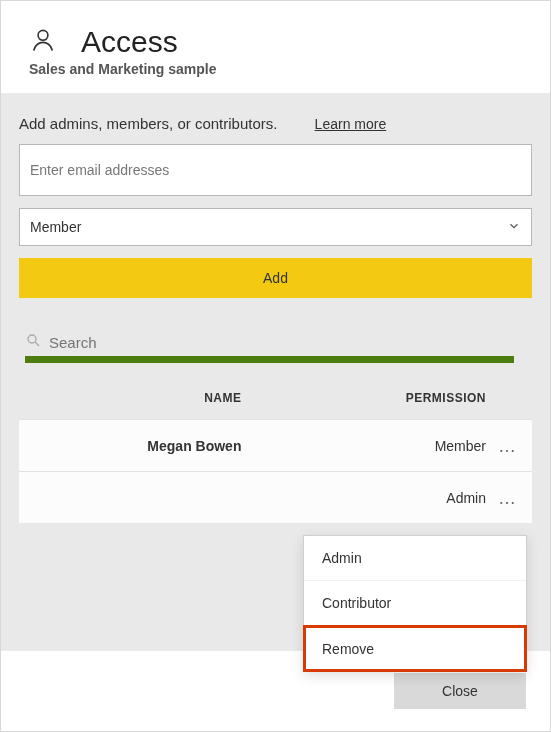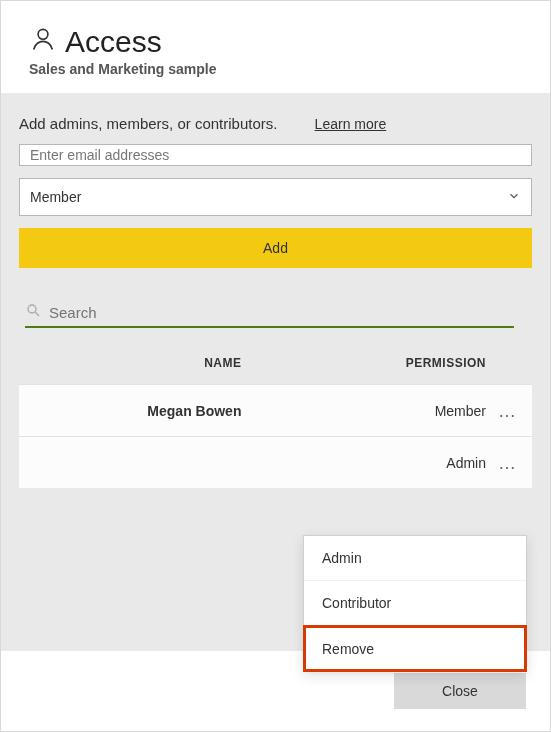--- a/index.html
+++ b/index.html
@@ -10,34 +10,34 @@
     height: 732px;
     border: 1px solid #d8d8d8;
     display: flex;
     flex-direction: column;
     color: #333;
   }
   .header {
     padding: 24px 28px 16px 28px;
     background: #fff;
   }
-  .title-row { display: flex; align-items: flex-start; gap: 8px; }
+  .title-row { display: flex; align-items: center; gap: 24px; }
   .title { font-size: 30px; font-weight: 400; color: #222; }
   .subtitle { font-size: 14px; color: #555; font-weight: 600; margin-top: 2px; }
   .body-area {
     flex: 1;
     background: #e9e9e9;
     padding: 22px 18px 12px 18px;
     position: relative;
   }
   .prompt { font-size: 15px; color: #333; margin-bottom: 12px; }
   .prompt a { color: #333; text-decoration: underline; font-size: 14px; margin-left: 33px; }
   .email-input {
     width: 100%;
-    height: 22px;
+    height: 52px;
     border: 1px solid #b7b7b7;
     background: #fff;
     padding: 0 10px;
     font-size: 14px;
     color: #555;
     margin-bottom: 12px;
   }
   .email-input::placeholder { color: #777; }
   .role-select {
     width: 100%;
@@ -59,21 +59,21 @@
     border: none;
     font-size: 14px;
     color: #333;
     cursor: pointer;
     margin-bottom: 30px;
   }
   .search-row {
     display: flex;
     align-items: center;
     gap: 8px;
-    border-bottom: 2px solid #4d7c0f;
+    border-bottom: 7px solid #4d7c0f;
     margin: 0 18px 14px 6px;
     padding: 4px 0;
   }
   .search-row input {
     border: none;
     background: transparent;
     outline: none;
     font-size: 15px;
     color: #666;
     flex: 1;

